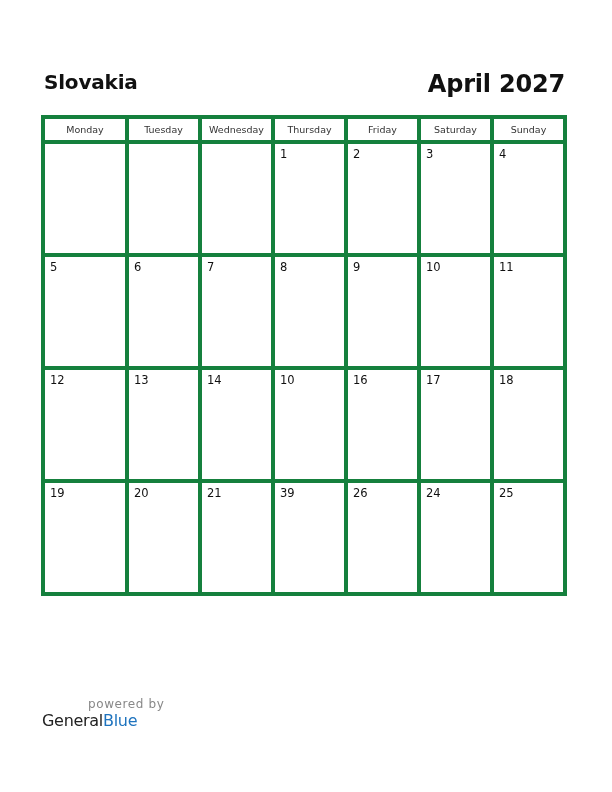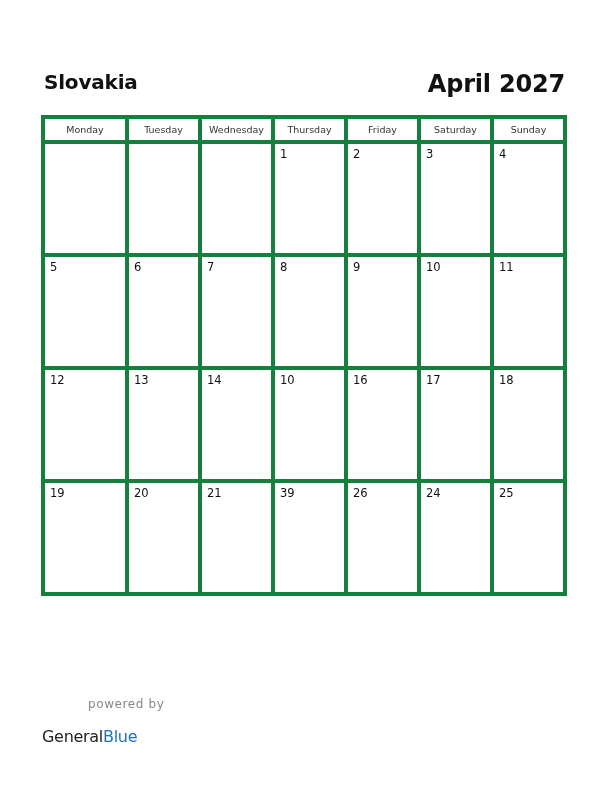--- a/index.html
+++ b/index.html
@@ -8,21 +8,21 @@
     .title-right { position: absolute; right: 47px; top: 70px; font-size: 24px; font-weight: bold; letter-spacing: -0.2px; }
     .cal { position: absolute; left: 41px; top: 115px; border-collapse: collapse; table-layout: fixed; }
     .cal th, .cal td { border: 4px solid #15803d; padding: 0; }
     .cal th { height: 21px; font-size: 9.5px; font-weight: normal; color: #333; text-align: center; vertical-align: middle; }
     .cal td { height: 109px; vertical-align: top; }
     .daynum { display: block; font-size: 11.5px; padding: 3px 0 0 5px; color: #111; }
     .col-mon { width: 84px; }
     .col-oth { width: 73px; }
     .footer { position: absolute; left: 42px; top: 697px; }
     .powered { font-size: 12px; color: #888; letter-spacing: 0.6px; margin-left: 2px; padding-left: 44px; }
-    .brand { font-size: 16px; margin-top: 16px; letter-spacing: -0.3px; }
+    .brand { font-size: 16px; margin-top: 0px; letter-spacing: -0.3px; }
     .brand .g { color: #222; }
     .brand .b { color: #1e73be; }
   </style>
 </head>
 <body>
 
 <div class="title-left">Slovakia</div>
 <div class="title-right">April 2027</div>
 
 <table class="cal">

